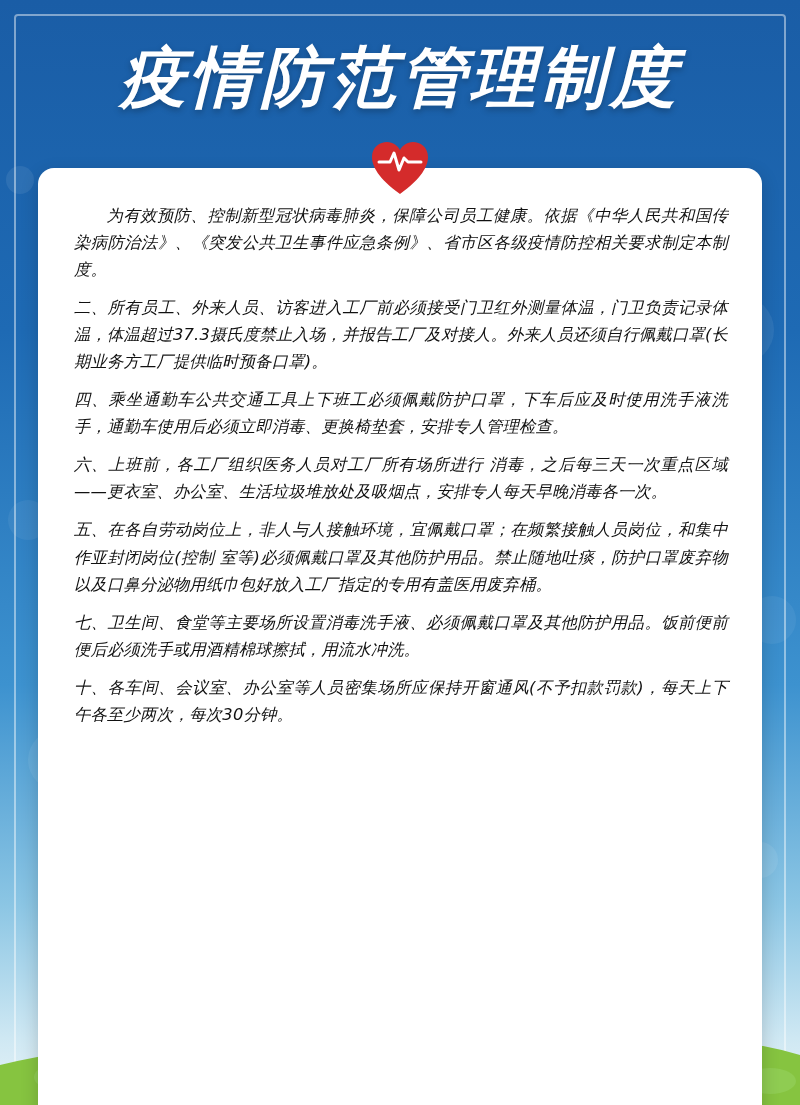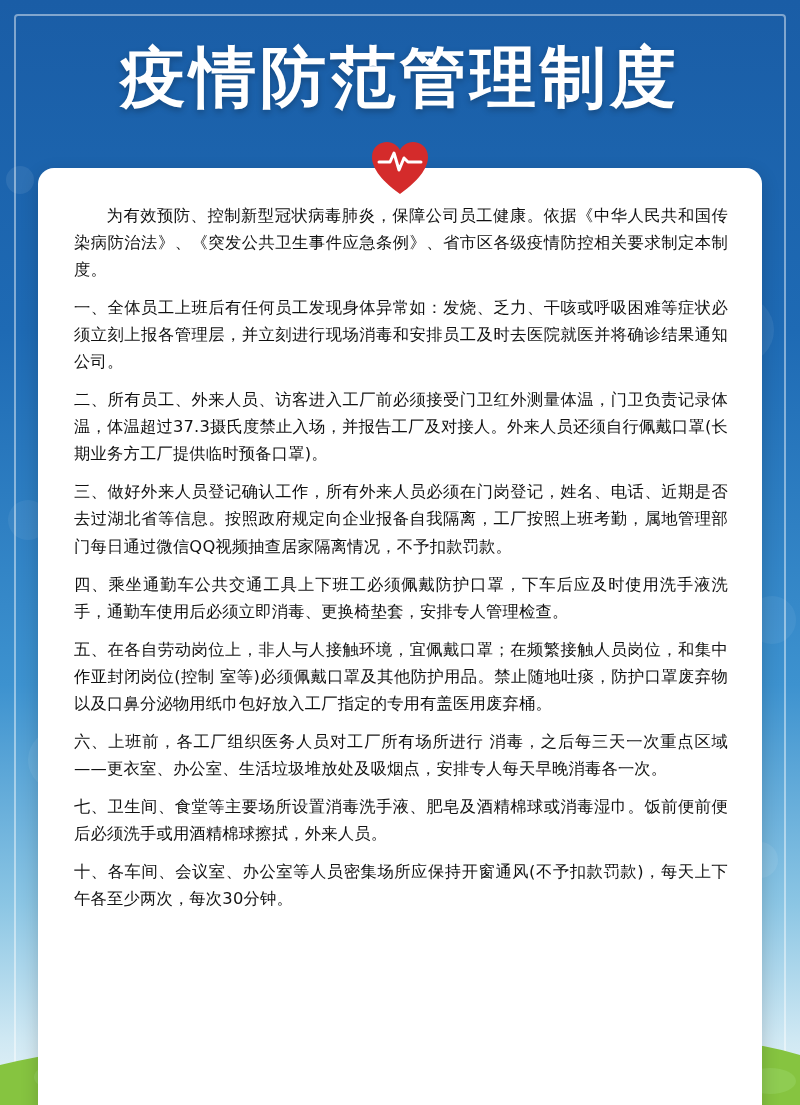--- a/index.html
+++ b/index.html
@@ -13,20 +13,21 @@
     background: #1b5fa8;
     overflow: hidden;
   }
 
   .poster {
     position: relative;
     width: 800px;
     height: 1105px;
     background: linear-gradient(180deg, #1a5da6 0%, #1e6ab4 30%, #3d92cf 62%, #8cc6e4 82%, #cfe8f3 94%, #e9f4f8 100%);
     overflow: hidden;
+    font-style: italic;
   }
 
   
   .frame-line {
     position: absolute;
     left: 14px;
     top: 14px;
     right: 14px;
     bottom: 14px;
     border: 2px solid rgba(255,255,255,0.45);
@@ -214,24 +215,22 @@
       <ellipse cx="60" cy="162" rx="26" ry="14"></ellipse>
       <ellipse cx="300" cy="168" rx="22" ry="12"></ellipse>
       <ellipse cx="530" cy="170" rx="24" ry="12"></ellipse>
       <ellipse cx="770" cy="166" rx="26" ry="13"></ellipse>
     </g>
   </svg>
 
   <div class="card">
     <div class="card-inner">
       <p class="para indent">为有效预防、控制新型冠状病毒肺炎，保障公司员工健康。依据《中华人民共和国传染病防治法》、《突发公共卫生事件应急条例》、省市区各级疫情防控相关要求制定本制度。</p>
-      <p class="para">一、全体员工上班后有任何员工发现身体异常如：发烧、乏力、干咳或呼吸困难等症状必须立刻上报各管理层，并立刻进行现场消毒和安排员工及时去医院就医并将确诊结果通知公司。</p>
       <p class="para">二、所有员工、外来人员、访客进入工厂前必须接受门卫红外测量体温，门卫负责记录体温，体温超过37.3摄氏度禁止入场，并报告工厂及对接人。外来人员还须自行佩戴口罩(长期业务方工厂提供临时预备口罩)。</p>
-      <p class="para">三、做好外来人员登记确认工作，所有外来人员必须在门岗登记，姓名、电话、近期是否去过湖北省等信息。按照政府规定向企业报备自我隔离，工厂按照上班考勤，属地管理部门每日通过微信QQ视频抽查居家隔离情况，不予扣款罚款。</p>
       <p class="para">四、乘坐通勤车公共交通工具上下班工必须佩戴防护口罩，下车后应及时使用洗手液洗手，通勤车使用后必须立即消毒、更换椅垫套，安排专人管理检查。</p>
+      <p class="para">六、上班前，各工厂组织医务人员对工厂所有场所进行 消毒，之后每三天一次重点区域——更衣室、办公室、生活垃圾堆放处及吸烟点，安排专人每天早晚消毒各一次。</p>
       <p class="para">五、在各自劳动岗位上，非人与人接触环境，宜佩戴口罩；在频繁接触人员岗位，和集中作亚封闭岗位(控制 室等)必须佩戴口罩及其他防护用品。禁止随地吐痰，防护口罩废弃物以及口鼻分泌物用纸巾包好放入工厂指定的专用有盖医用废弃桶。</p>
-      <p class="para">六、上班前，各工厂组织医务人员对工厂所有场所进行 消毒，之后每三天一次重点区域——更衣室、办公室、生活垃圾堆放处及吸烟点，安排专人每天早晚消毒各一次。</p>
-      <p class="para">七、卫生间、食堂等主要场所设置消毒洗手液、肥皂及酒精棉球或消毒湿巾。饭前便前便后必须洗手或用酒精棉球擦拭，外来人员。</p>
+      <p class="para">七、卫生间、食堂等主要场所设置消毒洗手液、必须佩戴口罩及其他防护用品。饭前便前便后必须洗手或用酒精棉球擦拭，用流水冲洗。</p>
       <p class="para">十、各车间、会议室、办公室等人员密集场所应保持开窗通风(不予扣款罚款)，每天上下午各至少两次，每次30分钟。</p>
     </div>
   </div>
 
 </div>
 
 </body></html>

